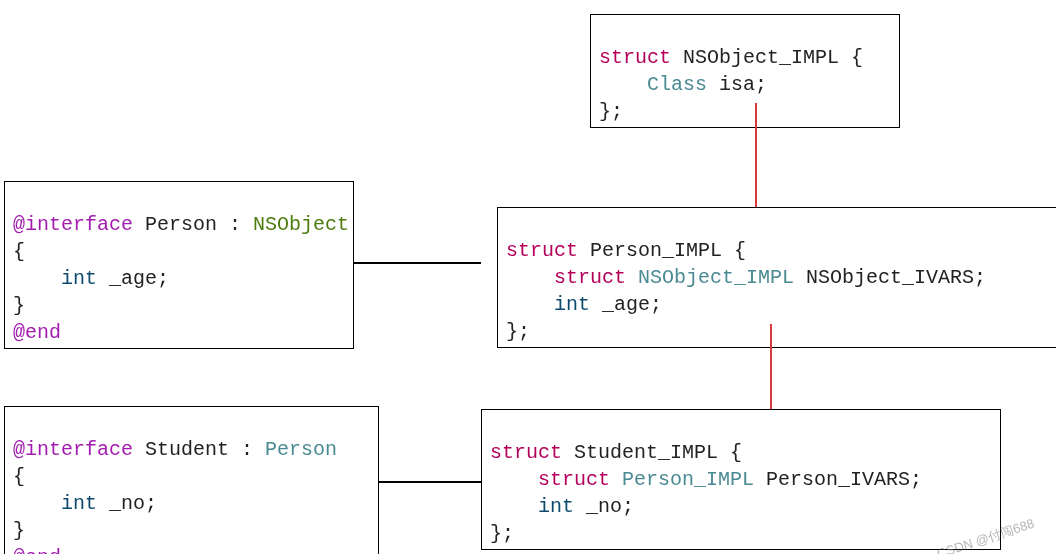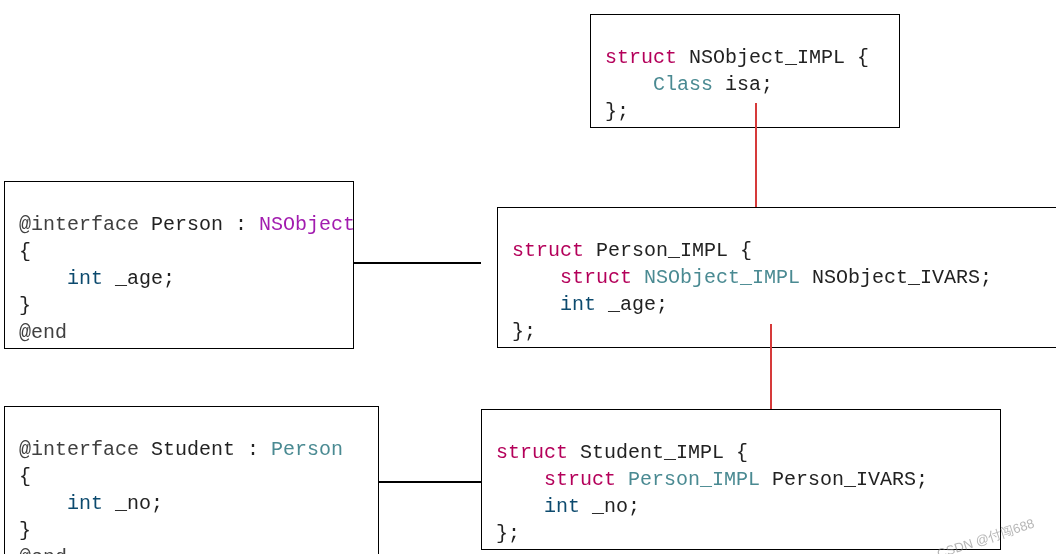--- a/index.html
+++ b/index.html
@@ -9,29 +9,29 @@
     height: 554px;
     background: #ffffff;
     font-family: "Menlo", "Consolas", "Courier New", monospace;
     font-size: 20px;
     line-height: 1.35;
   }
   .box {
     position: absolute;
     border: 1.5px solid #000;
     background: #fff;
-    padding: 2px 6px 2px 14px;
+    padding: 2px 6px 2px 8px;
     white-space: pre;
     box-sizing: border-box;
   }
   .kw-struct { color: #b4005a; }       
   .kw-int    { color: #0c4a6e; }
-  .kw-at     { color: #404040; }
+  .kw-at     { color: #a21caf; }
   .type      { color: #4a8a92; }       
-  .supertype { color: #a21caf; text-align: center; }       
+  .supertype { color: #4d7c0f; text-align: center; }       
   .ident     { color: #222; }
   .brace     { color: #222; }
   .colon     { color: #222; }
   .line {
     position: absolute;
     background: #000;
   }
   .vline-red {
     position: absolute;
     width: 1.5px;

